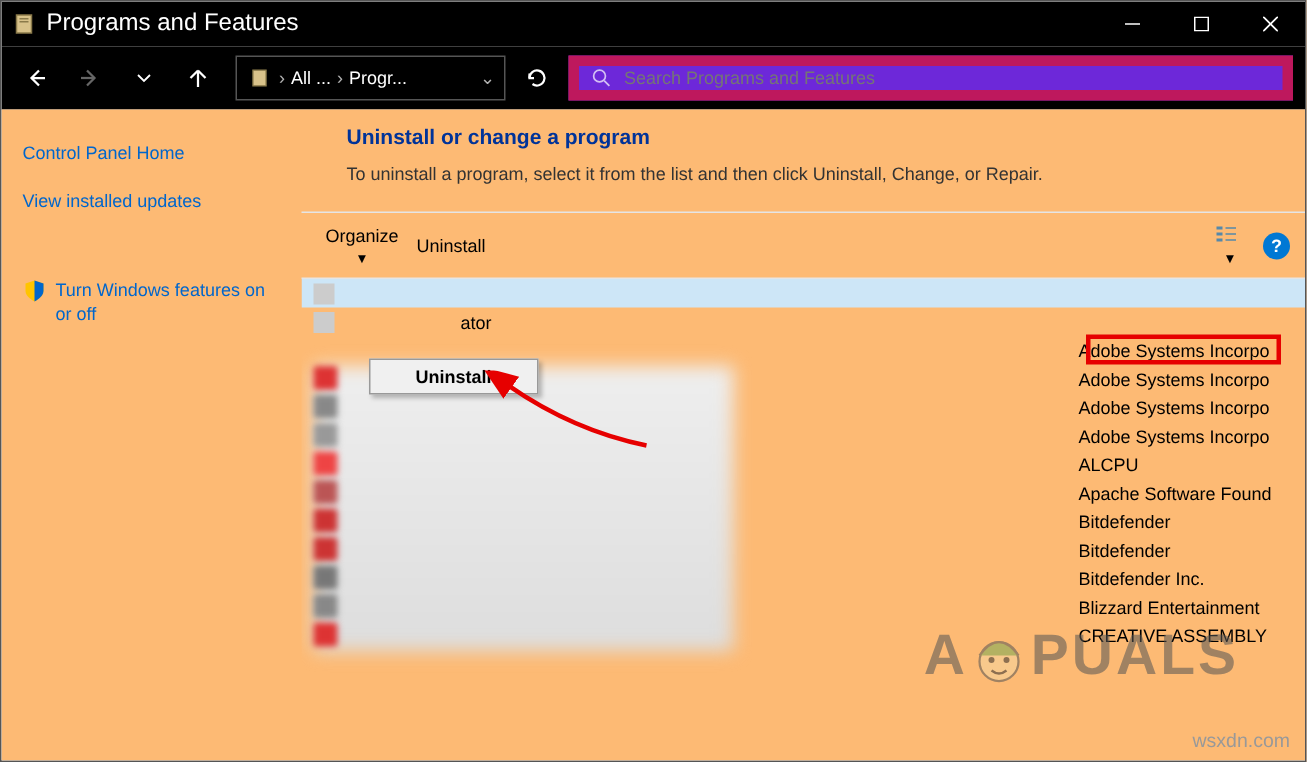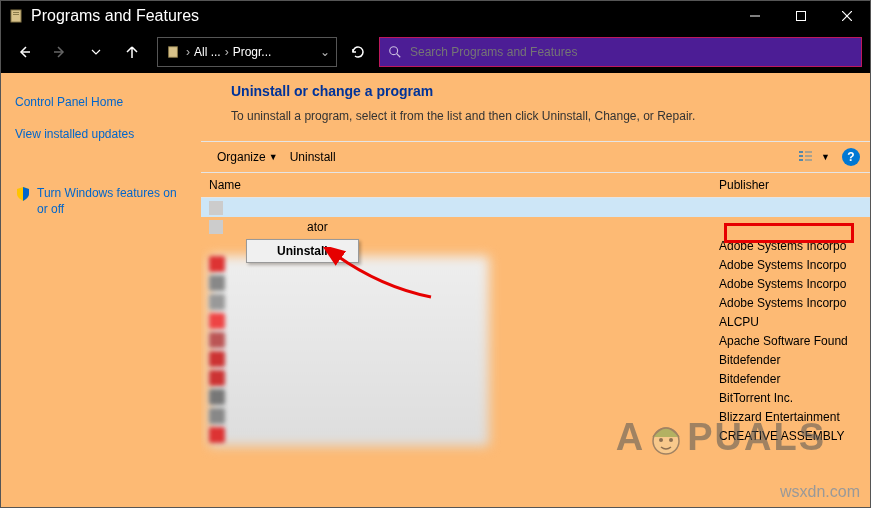--- a/index.html
+++ b/index.html
@@ -14,38 +14,38 @@
     .win-btn svg { display: block; }
     
     
     .navbar { height: 42px; background: #000; display: flex; align-items: center; padding: 0 8px; gap: 6px; color: #fff; }
     .nav-btn { width: 30px; height: 30px; display: flex; align-items: center; justify-content: center; color: #fff; }
     .nav-btn.disabled { opacity: 0.4; }
     .breadcrumb { display: flex; align-items: center; height: 30px; border: 1px solid #555; background: #000; font-size: 12px; margin-left: 4px; flex: 0 0 180px; padding: 0 6px; gap: 4px; }
     .breadcrumb .crumb { white-space: nowrap; overflow: hidden; text-overflow: ellipsis; }
     .breadcrumb .bc-icon { width: 18px; height: 18px; display: flex; align-items: center; justify-content: center; }
     .breadcrumb .chev { opacity: 0.7; }
-    .searchbox { flex: 1; display: flex; align-items: center; height: 30px; border: 1px solid #be185d; background: #4c1d95; padding: 0 8px; gap: 8px; font-size: 12px; }
+    .searchbox { flex: 1; display: flex; align-items: center; height: 30px; border: 7px solid #be185d; background: #6d28d9; padding: 0 8px; gap: 8px; font-size: 12px; }
     .searchbox input { background: transparent; border: none; outline: none; color: #aaa; flex: 1; font-size: 12px; }
     .searchbox svg { opacity: 0.7; }
     
     
     .content { display: flex; height: calc(100% - 72px); background: #fdba74; }
     .sidebar { width: 200px; padding: 22px 14px; font-size: 12px; }
     .sidebar a { color: #0066cc; text-decoration: none; display: block; margin-bottom: 16px; line-height: 1.3; }
     .sidebar .shield-item { display: flex; align-items: flex-start; gap: 6px; margin-top: 44px; }
     .sidebar .shield-item a { margin-bottom: 0; }
     .shield-icon { width: 16px; height: 16px; flex: none; }
     
     .main { flex: 1; display: flex; flex-direction: column; padding-top: 10px; }
     .main h1 { color: #003399; font-size: 14px; font-weight: 600; padding: 0 30px 10px; }
     .main .subtitle { font-size: 12px; padding: 0 30px 18px; color: #333; }
     
     .toolbar { display: flex; align-items: center; border-top: 1px solid #e5e5e5; border-bottom: 1px solid #e5e5e5; padding: 6px 10px; font-size: 12px; }
-    .toolbar .tb-item { padding: 2px 6px; display: flex; align-items: center; gap: 3px; }
+    .toolbar .tb-item { padding: 2px 6px; display: flex; align-items: center; gap: 3px; flex-direction: column; }
     .toolbar .spacer { flex: 1; }
     .toolbar .help { width: 18px; height: 18px; border-radius: 50%; background: #0078d4; color: #fff; display: flex; align-items: center; justify-content: center; font-size: 12px; font-weight: bold; margin-left: 6px; }
     .toolbar .view-btn svg { display: block; }
     
     .list-wrap { flex: 1; position: relative; overflow: hidden; }
     .col-headers { display: flex; font-size: 12px; border-bottom: 1px solid #e5e5e5; }
     .col-headers .col { padding: 5px 8px; }
     .col-headers .col-name { flex: 0 0 510px; }
     .col-headers .col-pub { flex: 1; }
     
@@ -64,21 +64,21 @@
     .red-box.pub { right: 16px; top: 222px; width: 130px; height: 20px; }
     
     .context-menu { position: absolute; left: 245px; top: 238px; background: #f0f0f0; border: 1px solid #999; box-shadow: 2px 2px 3px rgba(0,0,0,0.25); font-size: 12px; }
     .context-menu .cm-item { padding: 4px 30px 4px 30px; font-weight: bold; }
     
     .arrow { position: absolute; left: 320px; top: 246px; pointer-events: none; }
     
     .watermark { position: absolute; right: 44px; bottom: 48px; opacity: 0.55; font-family: Arial, sans-serif; font-size: 38px; font-weight: 800; color: #555; letter-spacing: 2px; pointer-events: none; display: flex; align-items: center; }
     .watermark .face { width: 42px; height: 42px; position: relative; }
     
-    .domain-mark { position: absolute; right: 10px; bottom: 6px; font-size: 16px; color: #999; font-family: Arial; }
+    .domain-mark { position: absolute; right: 10px; bottom: 6px; font-size: 13px; color: #999; font-family: Arial; }
   </style>
 </head>
 <body>
 
 <div class="titlebar">
   <div class="icon-wrap">
     <svg width="16" height="16" viewBox="0 0 16 16">
         <rect x="3" y="2" width="10" height="12" fill="#d8c28a" stroke="#8a7a4a"></rect>
         <rect x="5" y="4" width="6" height="1" fill="#8a7a4a"></rect>
         <rect x="5" y="6" width="6" height="1" fill="#8a7a4a"></rect>
@@ -192,24 +192,20 @@
             <line x1="7" y1="2" x2="14" y2="2" stroke="#58a"></line>
             <line x1="7" y1="6" x2="14" y2="6" stroke="#58a"></line>
             <line x1="7" y1="10" x2="14" y2="10" stroke="#58a"></line>
           </svg>
         <span style="font-size:9px;">▼</span>
       </div>
       <div class="help">?</div>
     </div>
 
     <div class="list-wrap">
-      <div class="col-headers">
-        <div class="col col-name">Name</div>
-        <div class="col col-pub">Publisher</div>
-      </div>
       <div class="rows">
         <div class="row selected">
           <div class="cell-name">
               <div class="row-icon"></div>
             </div>
           <div class="cell-pub"></div>
         </div>
         <div class="row">
           <div class="cell-name">
               <div class="row-icon"></div>
@@ -244,21 +240,21 @@
         <div class="row">
             <div class="cell-name"></div>
             <div class="cell-pub">Bitdefender</div>
           </div>
         <div class="row">
             <div class="cell-name"></div>
             <div class="cell-pub">Bitdefender</div>
           </div>
         <div class="row">
             <div class="cell-name"></div>
-            <div class="cell-pub">BitTorrent Inc.</div>
+            <div class="cell-pub">Bitdefender Inc.</div>
           </div>
         <div class="row">
             <div class="cell-name"></div>
             <div class="cell-pub">Blizzard Entertainment</div>
           </div>
         <div class="row">
             <div class="cell-name"></div>
             <div class="cell-pub">CREATIVE ASSEMBLY</div>
           </div>
 

